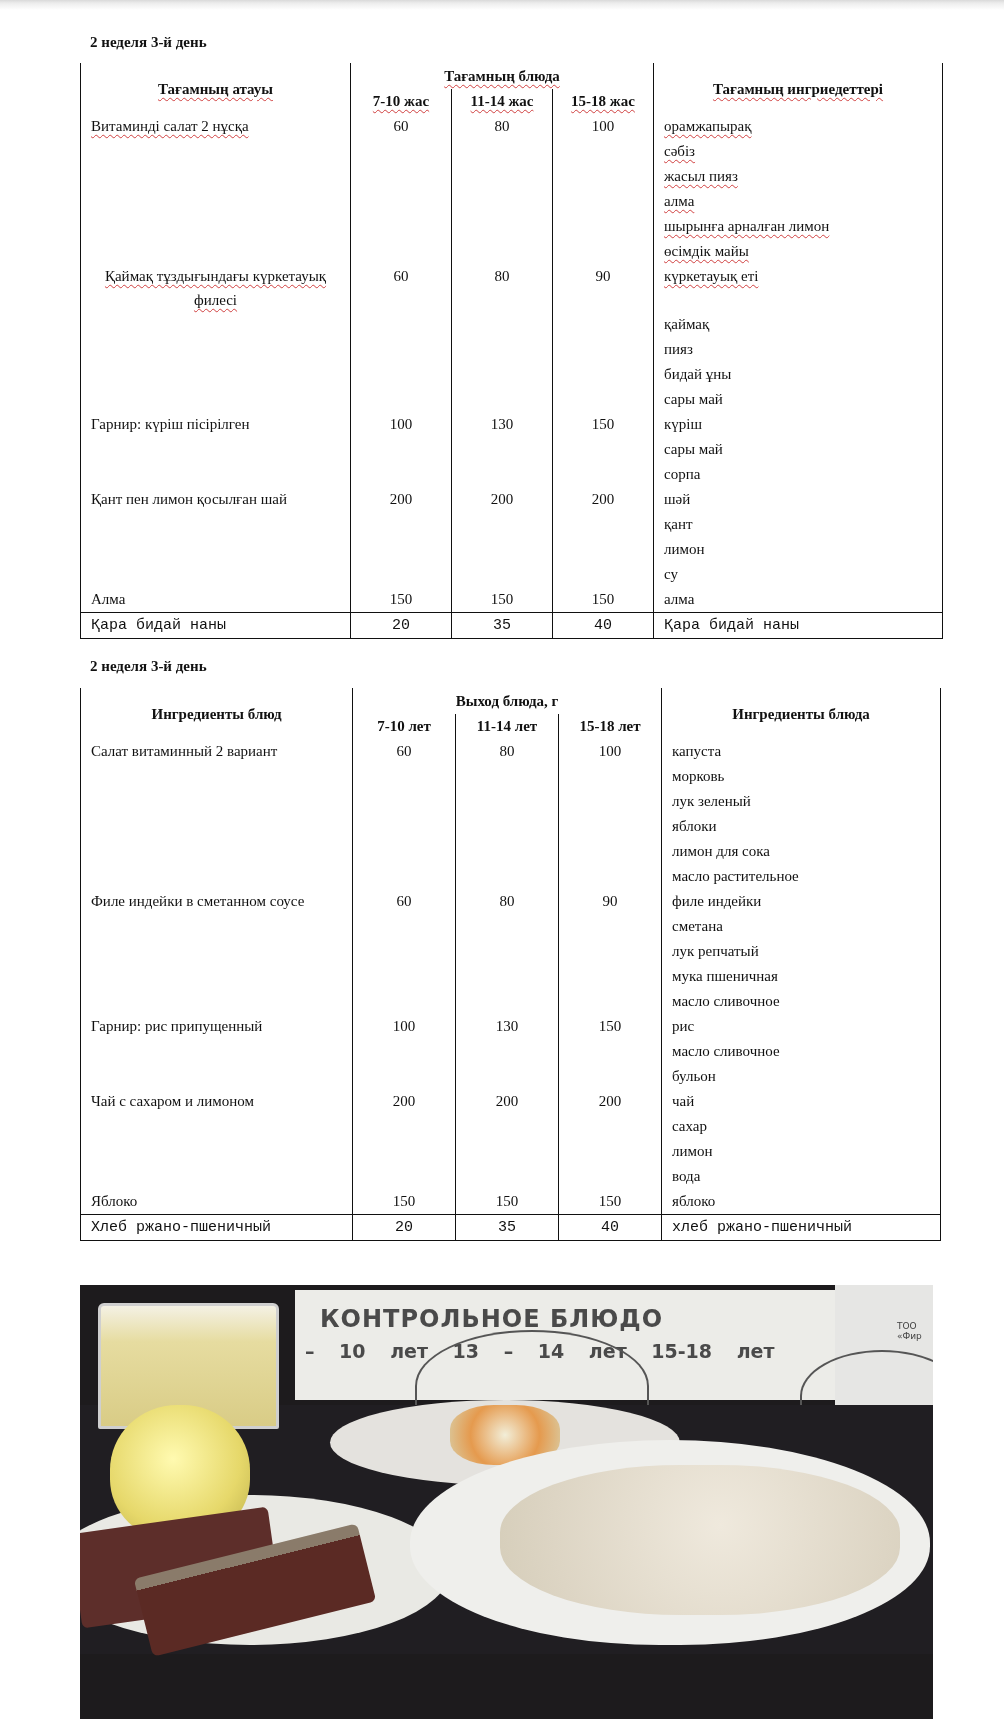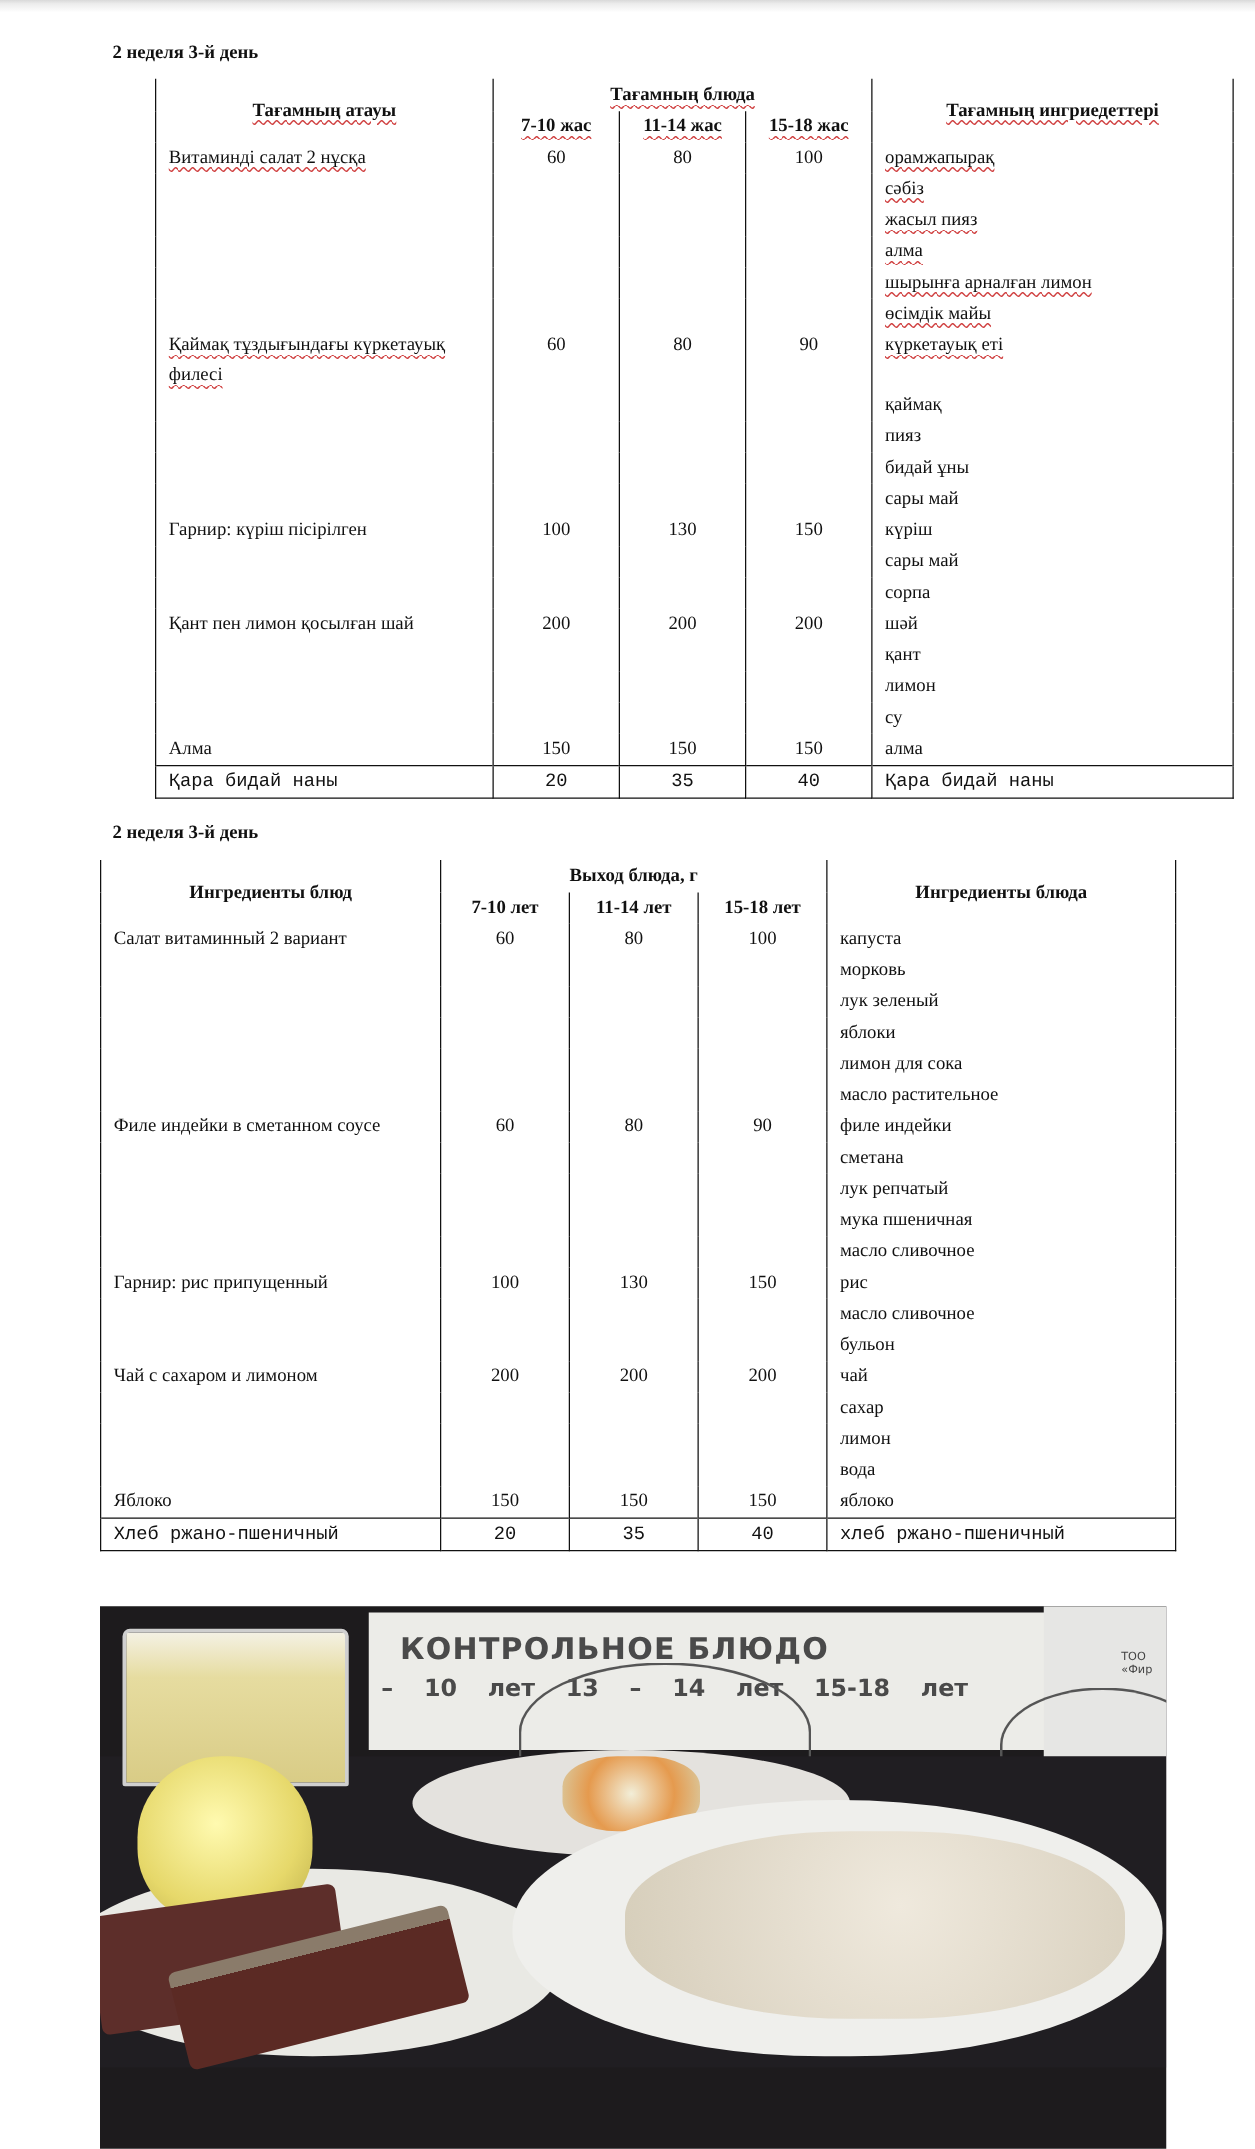--- a/index.html
+++ b/index.html
@@ -11,21 +11,21 @@
   .tbl { position: absolute; left: 80px; border-collapse: collapse; table-layout: fixed; font-size: 15px; }
   .tbl td, .tbl th { padding: 0 10px; height: 25px; line-height: 25px; vertical-align: top;
                      border-left: 1.5px solid #111; border-right: 1.5px solid #111; white-space: nowrap; }
   .tbl th { font-weight: bold; text-align: center; }
   .tbl td.num { text-align: center; }
   .tbl tr.last td { border-top: 1.5px solid #111; border-bottom: 1.5px solid #111; font-family: Liberation Mono, monospace; }
   .tbl .hdr-main { vertical-align: middle; }
   .tbl tr.hrow1 th { height: 26px; line-height: 26px; }
   .tbl tr.hrow2 th { height: 25px; line-height: 25px; }
   .spell { text-decoration: underline wavy #d04040; text-decoration-thickness: 1px; text-underline-offset: 3px; }
-  .wrap { white-space: normal !important; line-height: 24px !important; }
+  .wrap { white-space: normal !important; line-height: 24px !important; text-align: center; }
 
   .photo { position: absolute; left: 80px; top: 1285px; width: 853px; height: 444px; overflow: hidden;
            background: #1d1b1d; }
   .photo .sign { position: absolute; left: 215px; top: 5px; width: 560px; height: 110px; background: #ecece8; }
   .photo .sign-right { position: absolute; left: 755px; top: 0; width: 98px; height: 135px; background: #e6e6e4; }
   .photo .sign-title { position: absolute; left: 240px; top: 20px; font-family: "DejaVu Sans", sans-serif;
                        font-weight: bold; font-size: 24px; color: #4a4a4a; letter-spacing: 1px; }
   .photo .sign-ages { position: absolute; left: 225px; top: 55px; font-family: "DejaVu Sans", sans-serif;
                       font-weight: bold; font-size: 19px; color: #4a4a4a; word-spacing: 18px; white-space: nowrap; }
   .photo .sign-company { position: absolute; left: 780px; top: 36px; font-family: "DejaVu Sans", sans-serif;
@@ -48,21 +48,21 @@
                  background: radial-gradient(circle at 55% 40%, #efe9dd, #ddd5c4 70%, #d5cdb9); }
   .photo .wire { position: absolute; border: 2px solid #555; border-bottom: none; border-radius: 50% 50% 0 0; }
 </style>
 </head>
 <body>
 
 <div class="topbar"></div>
 
 <div class="heading" style="top:34px;">2 неделя 3-й день</div>
 
-<table class="tbl" id="tbl-kz" style="top:63px;margin-left:44px;">
+<table class="tbl" id="tbl-kz" style="top:63px;">
   <colgroup>
     <col style="width:270px">
       <col style="width:101px">
       <col style="width:101px">
       <col style="width:101px">
       <col style="width:289px">
   </colgroup>
   <thead>
     <tr class="hrow1">
       <th rowspan="2" class="hdr-main"><span class="spell">Тағамның атауы</span></th>

